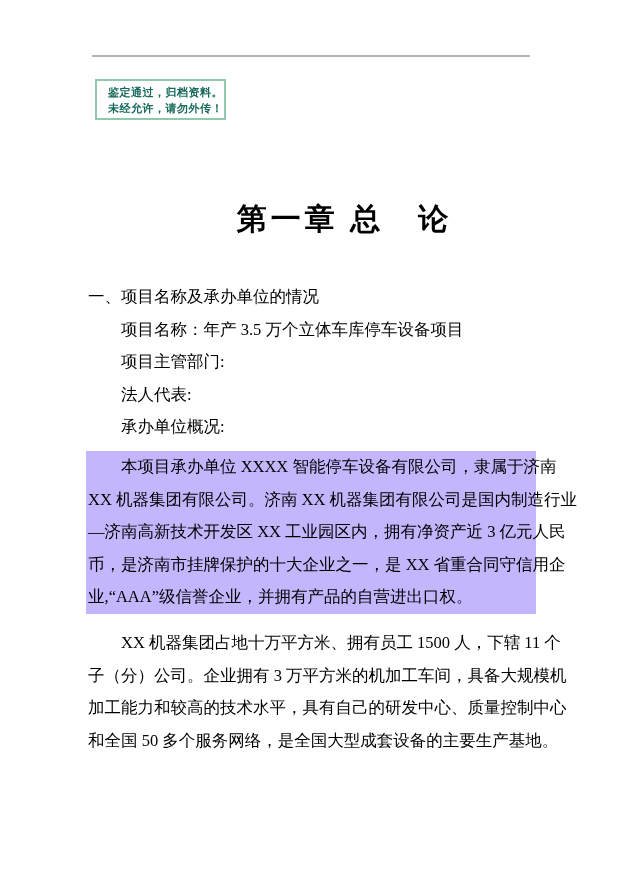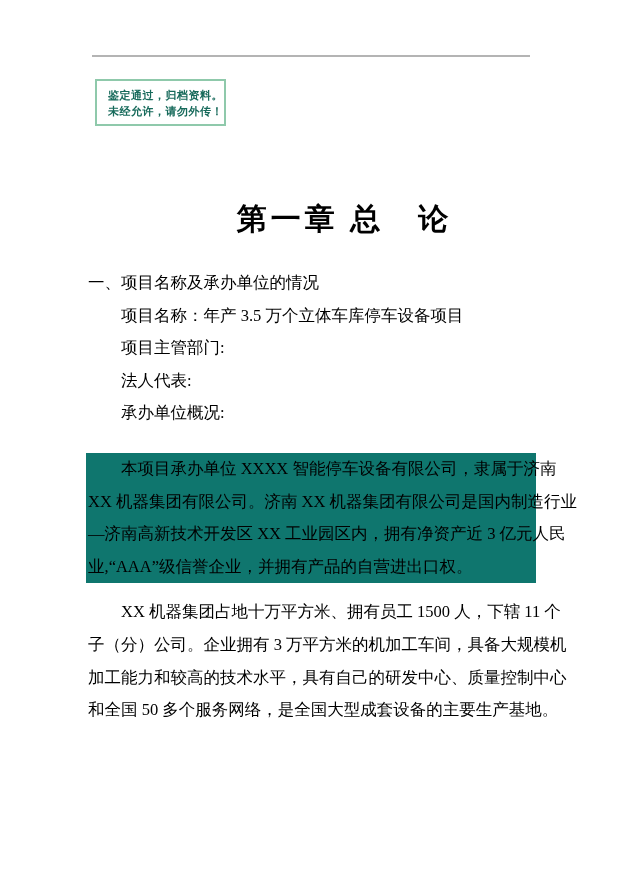--- a/index.html
+++ b/index.html
@@ -18,21 +18,21 @@
     top: 55px;
     width: 438px;
     height: 2px;
     background: #b4b4b4;
   }
   .stamp {
     position: absolute;
     left: 95px;
     top: 79px;
     width: 131px;
-    height: 47px;
+    height: 41px;
     box-sizing: border-box;
     border: 2px solid #8fc9ab;
     display: flex;
     flex-direction: column;
     justify-content: center;
     padding-left: 11px;
     background: #ffffff;
   }
   .stamp-line {
     font-size: 11px;
@@ -55,36 +55,36 @@
     margin-left: 36px;
   }
   .content {
     position: absolute;
     left: 88px;
     top: 267px;
     width: 444px;
     font-size: 16.5px;
     line-height: 32.6px;
   }
-  .section-heading { white-space: nowrap; }
+  .section-heading { white-space: nowrap; margin-top: 14px; }
   .field { padding-left: 33px; white-space: nowrap; }
   .para { margin: 0; }
   .para .ln {
     text-align: justify;
     text-align-last: justify;
     white-space: nowrap;
   }
   .para .ln.first { padding-left: 33px; }
   .para .ln.last {
     text-align: right;
     text-align-last: left;
   }
   .hl {
-    background: #0f766e;
-    margin-top: 23px;
+    background: #c4b5fd;
+    margin-top: 7px;
     margin-left: -2px;
     margin-right: -4px;
     padding-left: 2px;
     padding-right: 4px;
   }
   .para2 { margin-top: 13px; }
 </style>
 </head>
 <body>
 
@@ -105,20 +105,21 @@
 
     <div class="field">项目名称：年产 3.5 万个立体车库停车设备项目</div>
     <div class="field">项目主管部门:</div>
     <div class="field">法人代表:</div>
     <div class="field">承办单位概况:</div>
 
     <div class="para hl">
       <div class="ln first">本项目承办单位 XXXX 智能停车设备有限公司，隶属于济南</div>
       <div class="ln">XX 机器集团有限公司。济南 XX 机器集团有限公司是国内制造行业</div>
       <div class="ln">—济南高新技术开发区 XX 工业园区内，拥有净资产近 3 亿元人民</div>
+      <div class="ln">币，是济南市挂牌保护的十大企业之一，是 XX 省重合同守信用企</div>
       <div class="ln last">业,“AAA”级信誉企业，并拥有产品的自营进出口权。</div>
     </div>
 
     <div class="para para2">
       <div class="ln first">XX 机器集团占地十万平方米、拥有员工 1500 人，下辖 11 个</div>
       <div class="ln">子（分）公司。企业拥有 3 万平方米的机加工车间，具备大规模机</div>
       <div class="ln">加工能力和较高的技术水平，具有自己的研发中心、质量控制中心</div>
       <div class="ln last">和全国 50 多个服务网络，是全国大型成套设备的主要生产基地。</div>
     </div>
 

